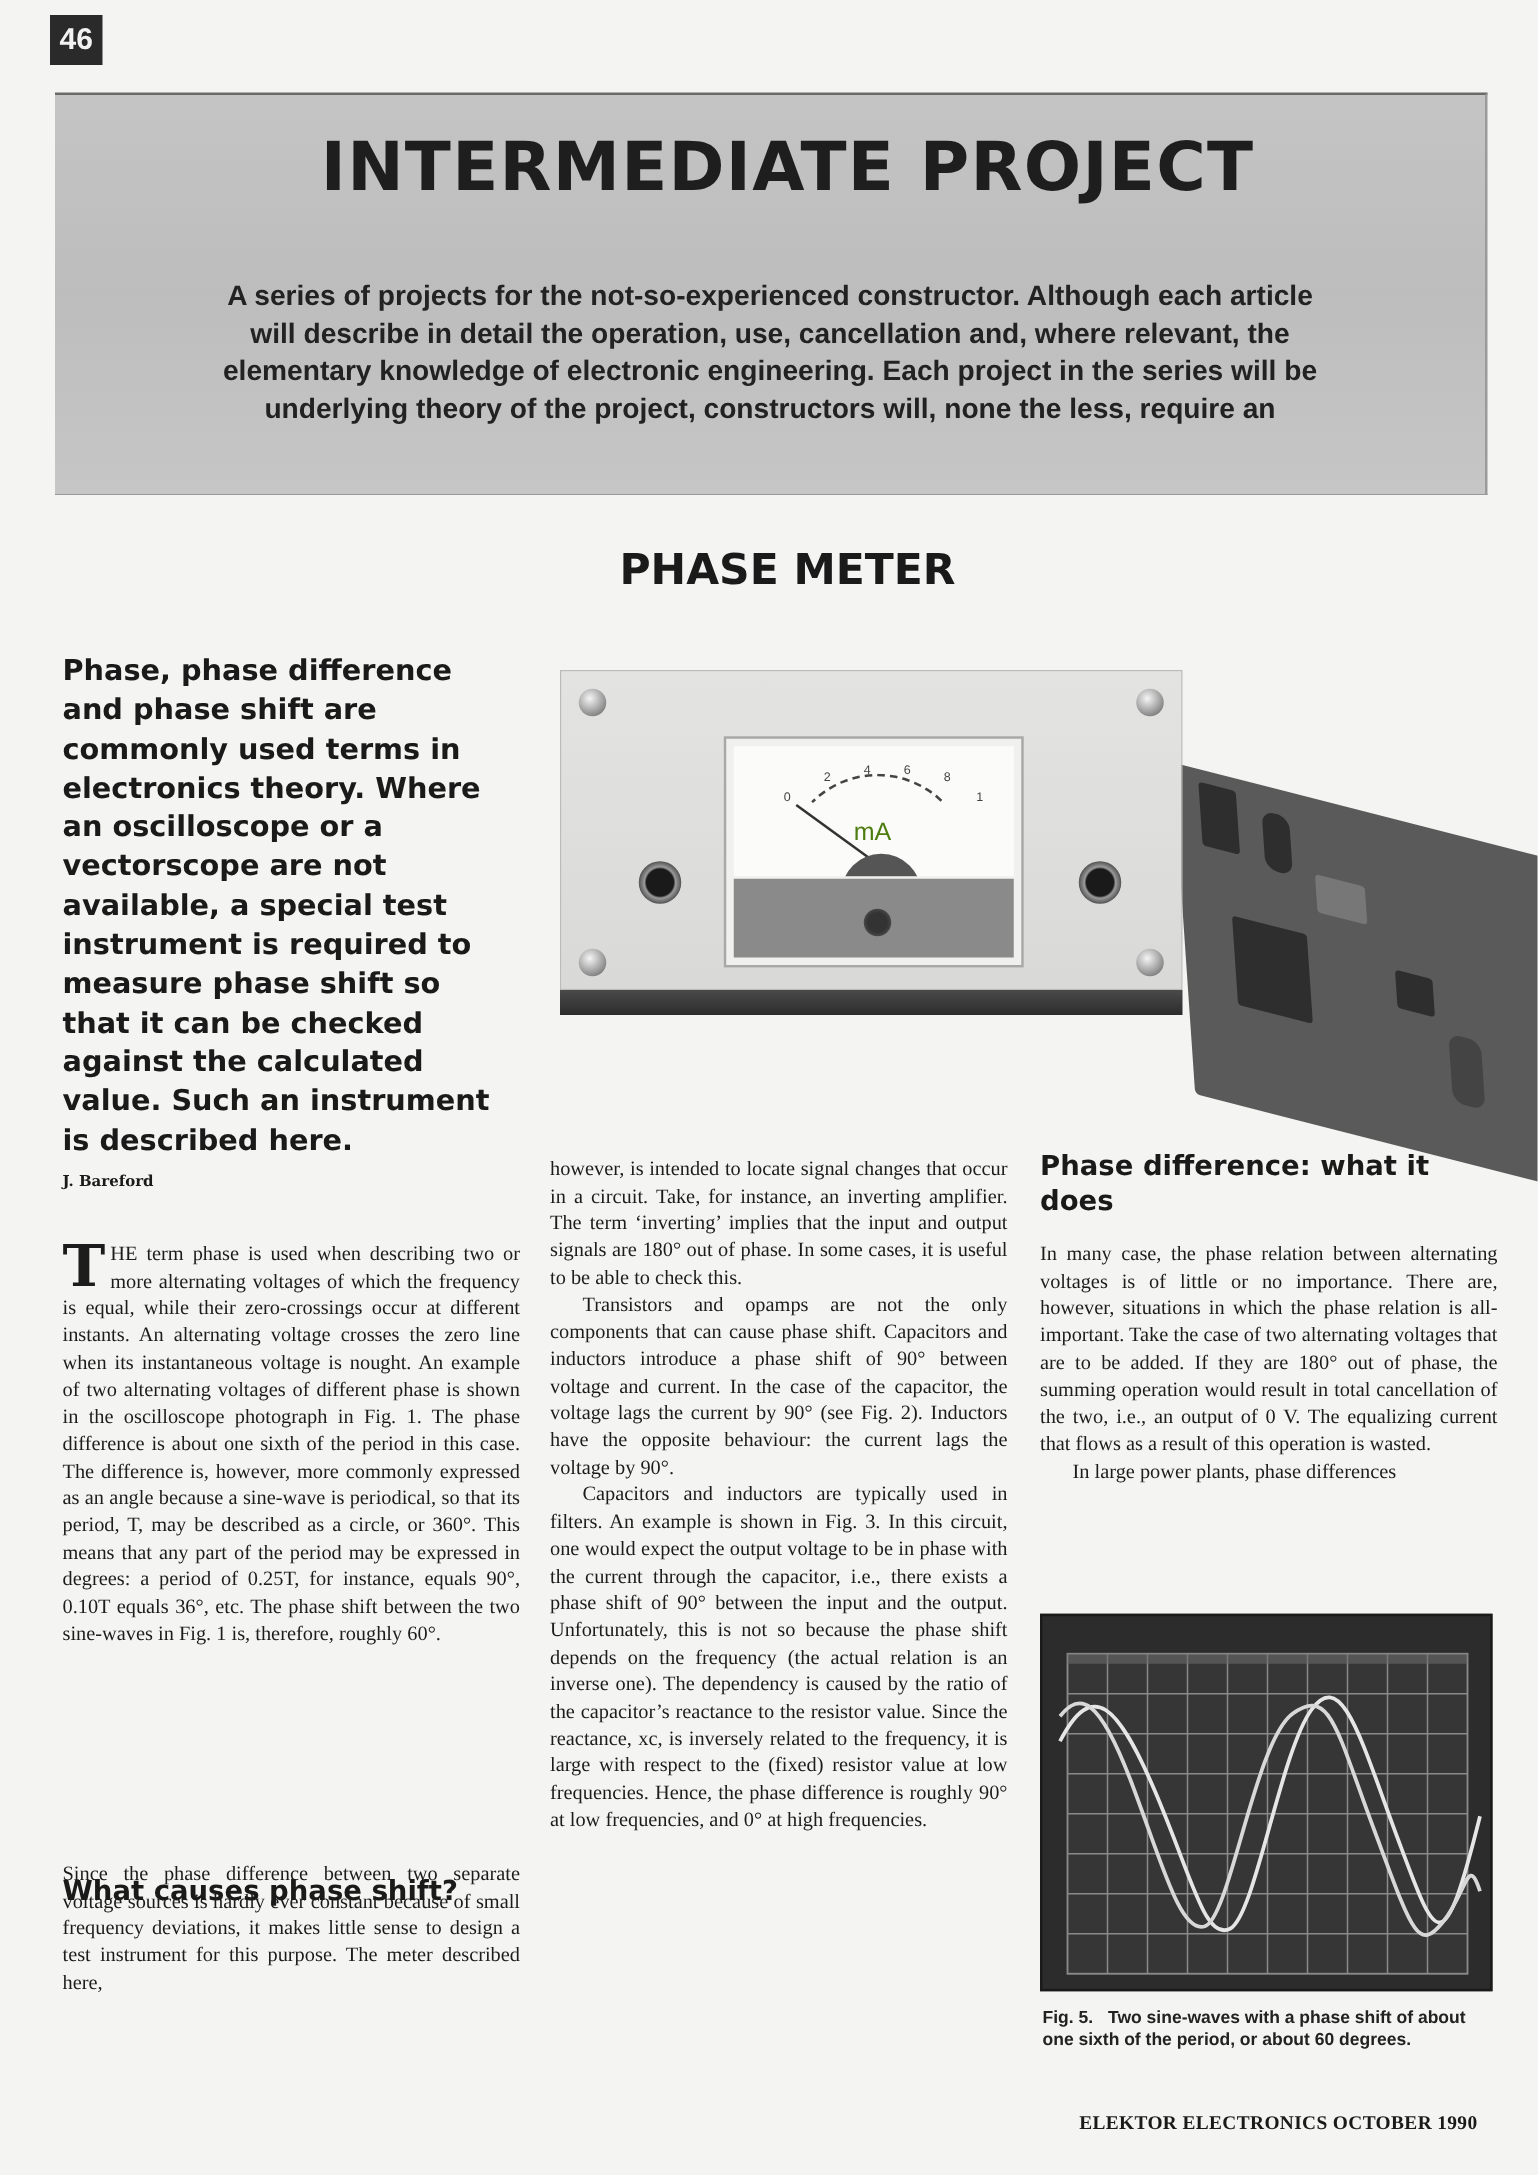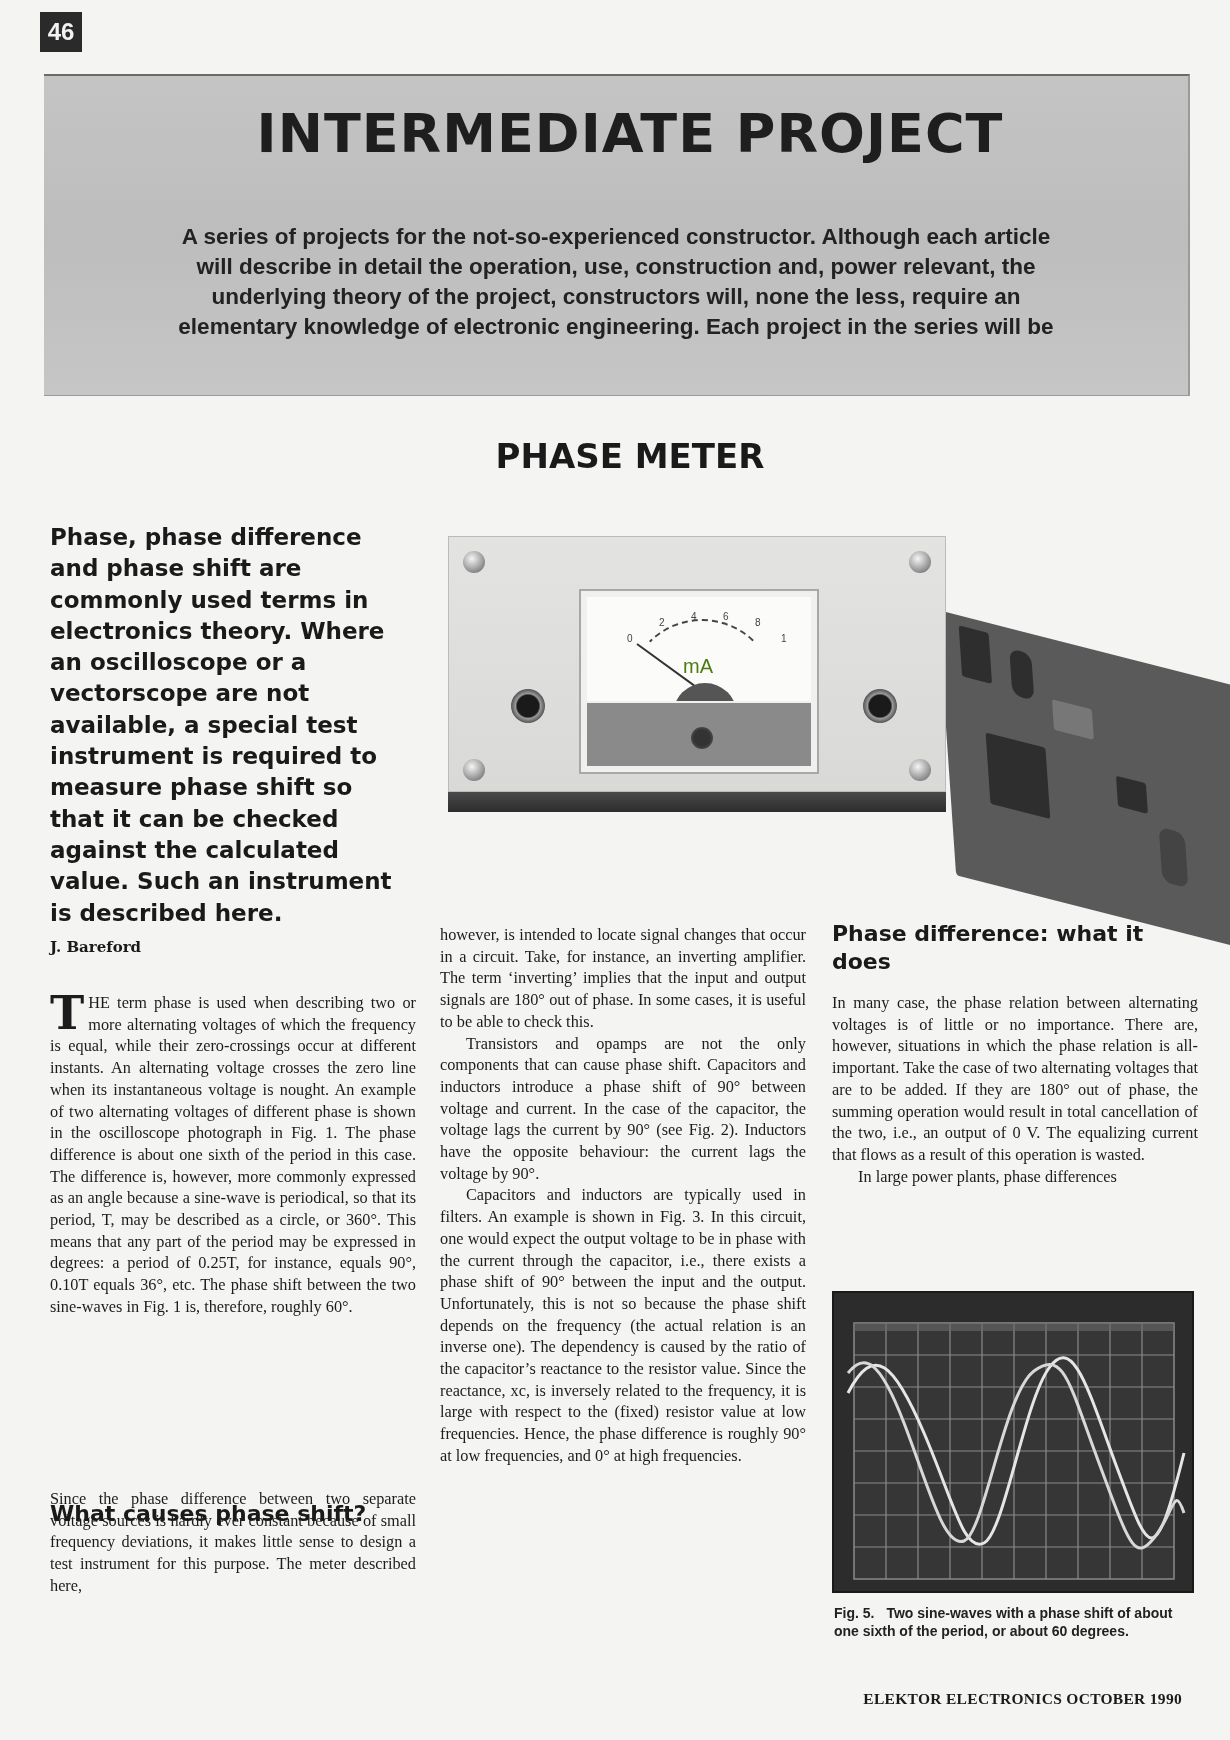--- a/index.html
+++ b/index.html
@@ -112,21 +112,21 @@
       position: absolute; left: 6px; top: 112px; right: 6px; bottom: 6px;
       background: #8a8a8a;
     }
     .meter-adjust {
       position: absolute; left: 104px; top: 24px; width: 22px; height: 22px;
       border-radius: 50%; background: radial-gradient(circle, #333 50%, #666);
     }
 
     .byline {
       position: absolute; left: 50px; top: 938px;
-      font-family: "DejaVu Serif", serif; font-weight: bold; font-size: 15px;
+      font-family: "DejaVu Serif", serif; font-weight: bold; font-size: 12px;
     }
     .col {
       position: absolute; width: 366px;
       font-family: "Liberation Serif", serif;
       font-size: 16.3px; line-height: 21.7px; text-align: justify;
       color: #1c1c1c;
     }
     .col p { margin: 0; }
     .col p.indent { text-indent: 26px; }
     .drop-cap {
@@ -163,23 +163,23 @@
   </style>
 </head>
 <body>
 
 <div class="page-number">46</div>
 
 <div class="banner">
   <div class="banner-title">INTERMEDIATE PROJECT</div>
   <div class="banner-text">
     <div>A series of projects for the not-so-experienced constructor. Although each article</div>
-    <div>will describe in detail the operation, use, construction and, power relevant, the</div>
+    <div>will describe in detail the operation, use, cancellation and, where relevant, the</div>
+    <div>elementary knowledge of electronic engineering. Each project in the series will be</div>
     <div>underlying theory of the project, constructors will, none the less, require an</div>
-    <div>elementary knowledge of electronic engineering. Each project in the series will be</div>
   </div>
 </div>
 
 <div class="article-title">PHASE METER</div>
 
 <div class="intro">Phase, phase difference and phase shift are commonly used terms in electronics theory. Where an oscilloscope or a vectorscope are not available, a special test instrument is required to measure phase shift so that it can be checked against the calculated value. Such an instrument is described here.</div>
 
 <div class="photo">
   <div class="pcb">
     <div class="pcb-comp" style="left:20px;top:10px;width:30px;height:50px;"></div>

